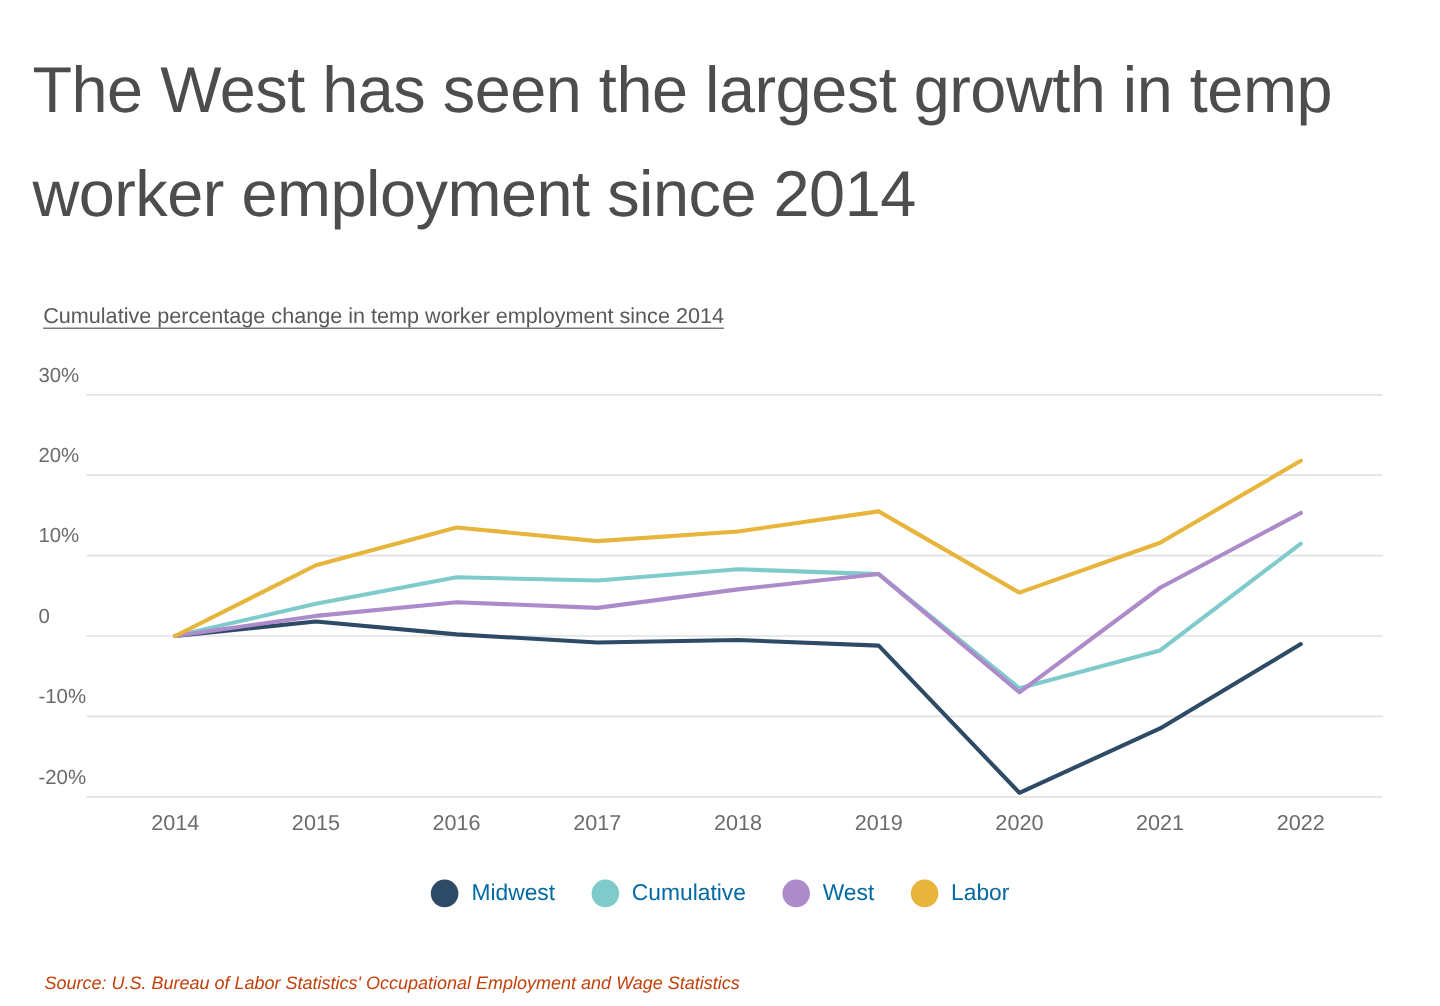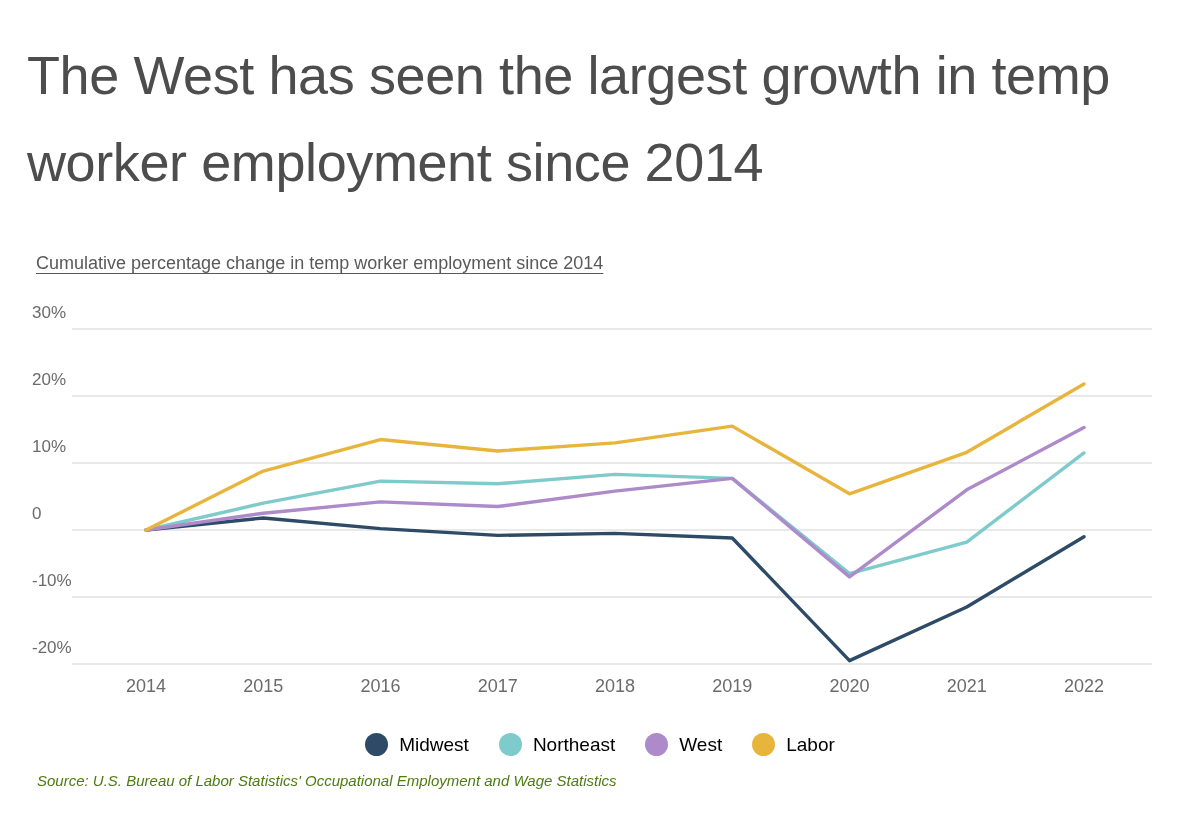--- a/index.html
+++ b/index.html
@@ -96,33 +96,33 @@
   }
   .legend-swatch {
     width: 23px;
     height: 23px;
     border-radius: 50%;
     display: block;
     flex: none;
   }
   .legend-label {
     font-size: 19px;
-    color: #000000;
+    color: #0369a1;
     white-space: nowrap;
     text-align: center;
   }
 
   
   .source {
     position: absolute;
     left: 37px;
-    top: 772px;
+    top: 811px;
     font-size: 15px;
     font-style: italic;
-    color: #4d7c0f;
+    color: #c2410c;
   }
 </style>
 </head>
 <body>
 
 <div class="page">
 
   <div class="title">The West has seen the largest growth in temp worker employment since 2014</div>
 
   <div class="subtitle">Cumulative percentage change in temp worker employment since 2014</div>
@@ -157,21 +157,21 @@
       </svg>
   </div>
 
   <div class="legend" id="legend">
       <div class="legend-item">
         <span class="legend-swatch" style="background: rgb(45, 74, 102);"></span>
         <span class="legend-label">Midwest</span>
       </div>
       <div class="legend-item">
         <span class="legend-swatch" style="background: rgb(127, 203, 203);"></span>
-        <span class="legend-label">Northeast</span>
+        <span class="legend-label">Cumulative</span>
       </div>
       <div class="legend-item">
         <span class="legend-swatch" style="background: rgb(173, 138, 201);"></span>
         <span class="legend-label">West</span>
       </div>
       <div class="legend-item">
         <span class="legend-swatch" style="background: rgb(232, 181, 60);"></span>
         <span class="legend-label">Labor</span>
       </div>
     </div>

